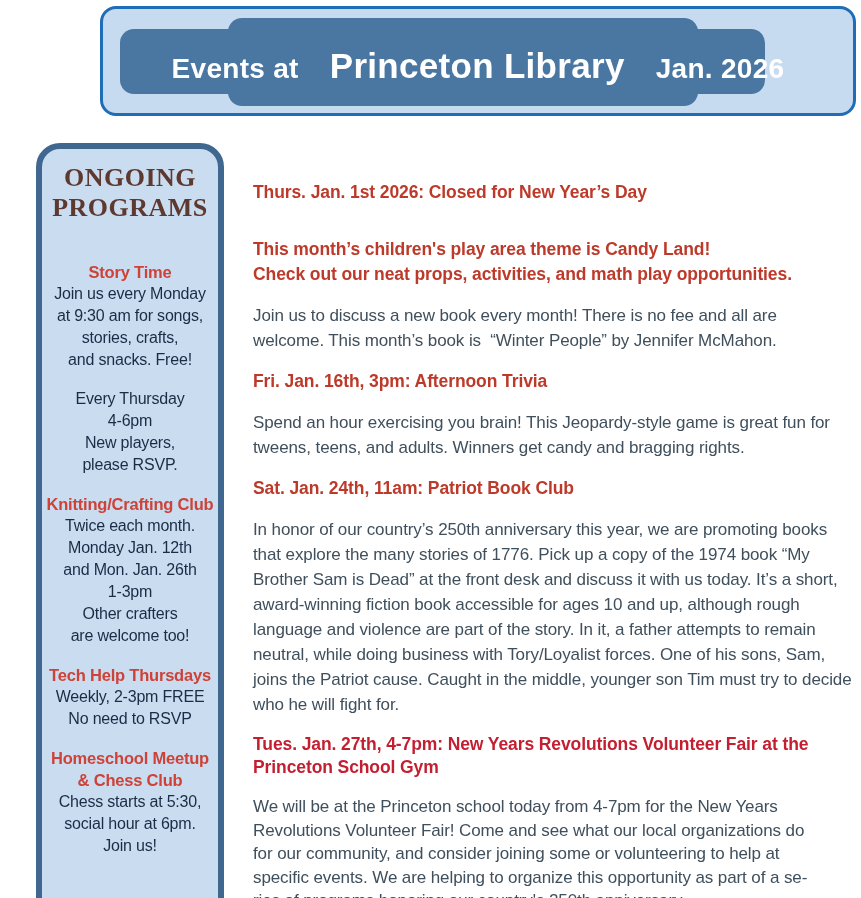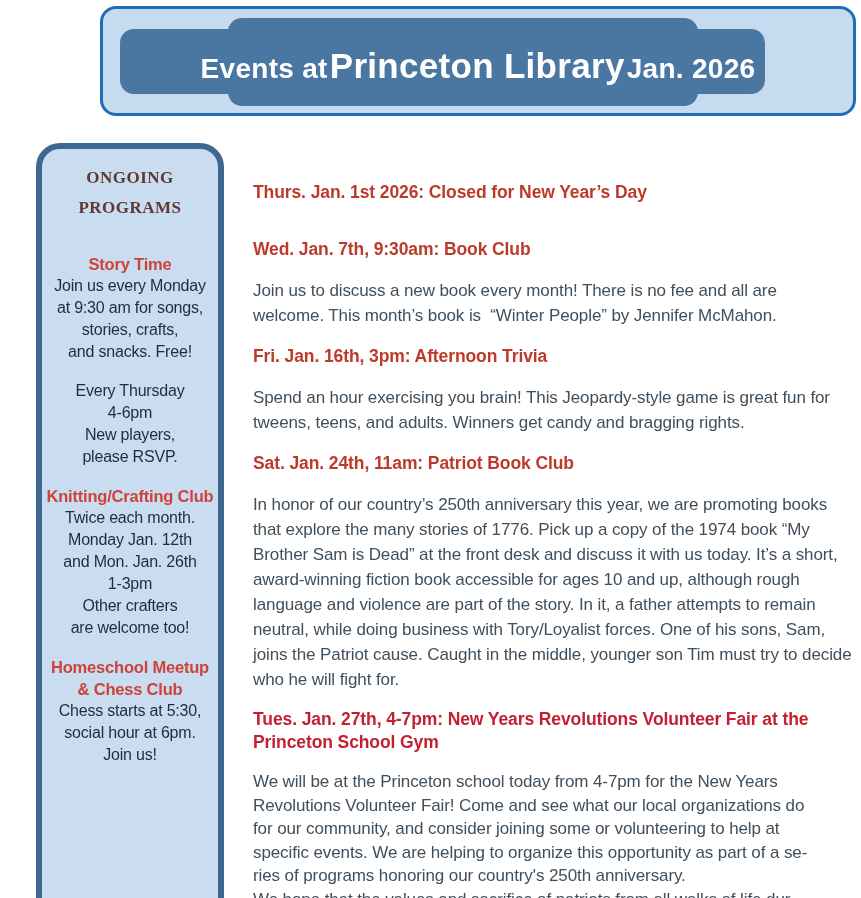--- a/index.html
+++ b/index.html
@@ -23,36 +23,36 @@
   .banner-rect-tall{
     position:absolute;left:125px;top:9px;width:470px;height:88px;
     background:var(--banner_inner,#4a76a2);border-radius:14px;
   }
   .banner-text{
     position:absolute;left:0;right:0;top:0;bottom:0;
     display:flex;justify-content:center;align-items:baseline;
     padding-top:37px;color:var(--banner_text,#ffffff);font-weight:bold;
   }
   .banner-prefix,.banner-date{font-size:28px;letter-spacing:.3px;}
-  .banner-title{font-size:35px;margin:0 2px;letter-spacing:.3px;}
+  .banner-title{font-size:35px;margin:0 31px;letter-spacing:.3px;}
 
   
   .sidebar{
     position:absolute;left:36px;top:143px;width:188px;height:800px;
     box-sizing:border-box;
     background:var(--sidebar_bg,#c9dcf0);
     border:6px solid var(--sidebar_border,#40678f);
     border-radius:24px;
     padding:14px 2px 0 2px;text-align:center;
   }
   .sidebar-title{
     font-family:"Liberation Serif",serif;font-weight:bold;
-    font-size:17px;line-height:30px;letter-spacing:.5px;
+    font-size:26px;line-height:30px;letter-spacing:.5px;
     color:var(--sidebar_title,#5d392f);
-    white-space:pre-line;margin-bottom:30px;
+    white-space:pre-line;margin-bottom:38px;
   }
   .sb-item{margin-top:17px;}
   .sb-name{
     font-weight:bold;font-size:16.5px;line-height:22px;letter-spacing:-.2px;
     color:var(--sidebar_red,#ce4237);white-space:pre-line;margin-top:16px;
   }
   .sb-details{
     font-size:16px;line-height:22px;letter-spacing:-.2px;
     color:var(--sidebar_text,#1b2c44);white-space:pre-line;
   }
@@ -108,39 +108,47 @@
   <div class="sb-item">
     <div class="sb-name">Knitting/Crafting Club</div>
     <div class="sb-details">Twice each month.
 Monday Jan. 12th
 and Mon. Jan. 26th
 1-3pm
 Other crafters
 are welcome too!</div>
   </div>
 
+  <div class="sb-item">
+    <div class="sb-name">Tech Help Thursdays</div>
+    <div class="sb-details">Weekly, 2-3pm FREE
+No need to RSVP</div>
+  </div>
 
   <div class="sb-item">
     <div class="sb-name">Homeschool Meetup
 &amp; Chess Club</div>
     <div class="sb-details">Chess starts at 5:30,
 social hour at 6pm.
 Join us!</div>
   </div>
 </div>
 
 <div class="main">
 
   <div class="event closed">
     <h2>Thurs. Jan. 1st 2026: Closed for New Year’s Day</h2>
   </div>
 
+  <div class="event">
+    <h2>This month’s children's play area theme is Candy Land!
+Check out our neat props, activities, and math play opportunities.</h2>
+  </div>
 
   <div class="event">
-    <h2>Wed. Jan. 7th, 9:30am: Book Club</h2>
     <p>Join us to discuss a new book every month! There is no fee and all are
 welcome. This month’s book is  “Winter People” by Jennifer McMahon.</p>
   </div>
 
   <div class="event">
     <h2>Fri. Jan. 16th, 3pm: Afternoon Trivia</h2>
     <p>Spend an hour exercising you brain! This Jeopardy-style game is great fun for
 tweens, teens, and adults. Winners get candy and bragging rights.</p>
   </div>
 

